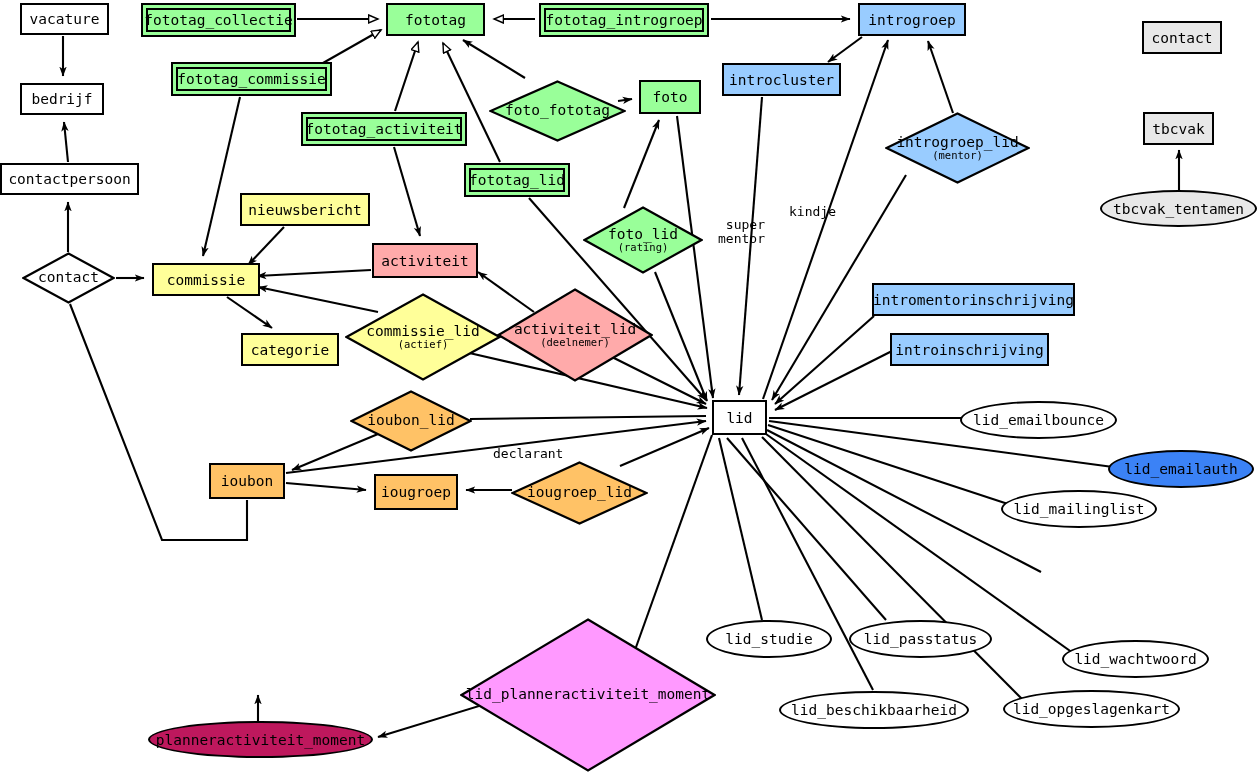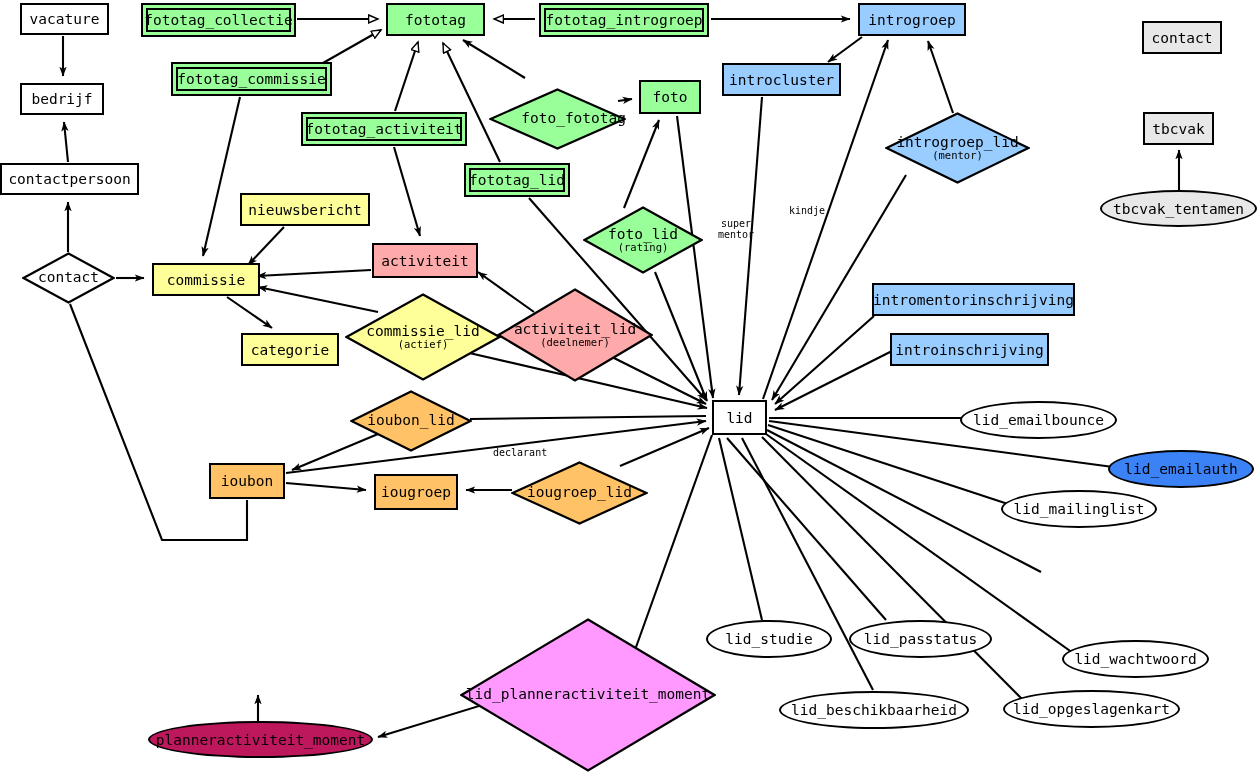--- a/index.html
+++ b/index.html
@@ -9,21 +9,21 @@
   #edges{position:absolute;left:0;top:0;width:1257px;height:772px;}
   .node{position:absolute;box-sizing:border-box;display:flex;align-items:center;justify-content:center;}
   .ent{border:2px solid #000;background:#fff;font-size:14.5px;color:#000;letter-spacing:0px;}
   .weak{border:2px solid #000;background:inherit;padding:3px;}
   .weak .inner{border:2px solid #000;width:100%;height:100%;display:flex;align-items:center;justify-content:center;box-sizing:border-box;}
   .ell{border:2.2px solid #000;border-radius:50%;background:#fff;font-size:14.5px;display:flex;align-items:center;justify-content:center;}
   .dia{position:absolute;display:flex;align-items:center;justify-content:center;}
   .dia .shape{position:absolute;left:0;top:0;width:100%;height:100%;}
   .dia .lbl{position:relative;z-index:2;text-align:center;line-height:1.05;font-size:14.5px;}
   .sub{display:block;font-size:10.5px;letter-spacing:0px;}
-  .edgelabel{position:absolute;font-size:10px;color:#000;line-height:1.1;text-align:center;white-space:pre;}
+  .edgelabel{position:absolute;font-size:13px;color:#000;line-height:1.1;text-align:right;white-space:pre;}
   .lidbox{z-index:5;}
 </style>
 </head>
 <body>
 
 <div id="canvas">
   <svg id="edges" viewBox="0 0 1257 772">
     <defs>
       <marker id="af" markerWidth="11" markerHeight="11" refX="9.4" refY="4" orient="auto" markerUnits="userSpaceOnUse">
         <path d="M0,0.3 L10,4 L0,7.7 L2.6,4 Z" fill="#000"></path>
@@ -171,21 +171,21 @@
 
   <div class="node ent" style="left:722px;top:63px;width:119px;height:33px;background:#99ccff;">
       <span>introcluster</span>
     </div>
   <div class="node ent weak" style="left:171px;top:62px;width:161px;height:34px;background:#99ff99;">
       <span class="inner">
         <span>fototag_commissie</span>
       </span>
     </div>
 
-  <div class="dia" style="left:489px;top:88px;width:137px;height:62px;justify-content:flex-end;">
+  <div class="dia" style="left:489px;top:80px;width:137px;height:62px;">
     <svg class="shape" viewBox="0 0 137 62" preserveAspectRatio="none">
         <polygon points="68.5,1.5 135.5,31 68.5,60.5 1.5,31" fill="#99ff99" stroke="#000" stroke-width="2.2"></polygon>
       </svg>
     <span class="lbl"><span>foto_fototag</span></span>
   </div>
 
   <div class="node ent" style="left:639px;top:80px;width:62px;height:34px;background:#99ff99;">
       <span>foto</span>
     </div>
   <div class="node ent weak" style="left:301px;top:112px;width:166px;height:34px;background:#99ff99;">

